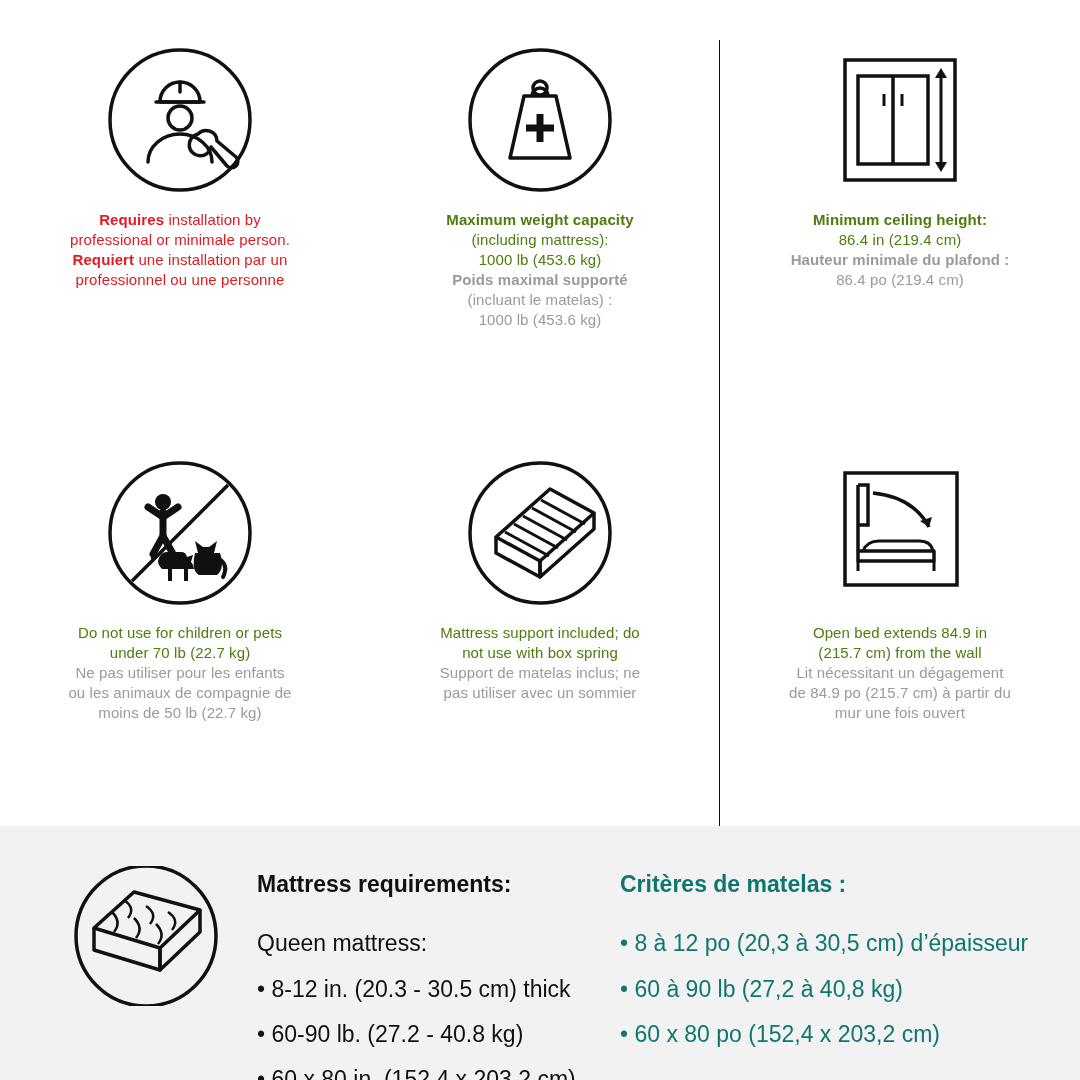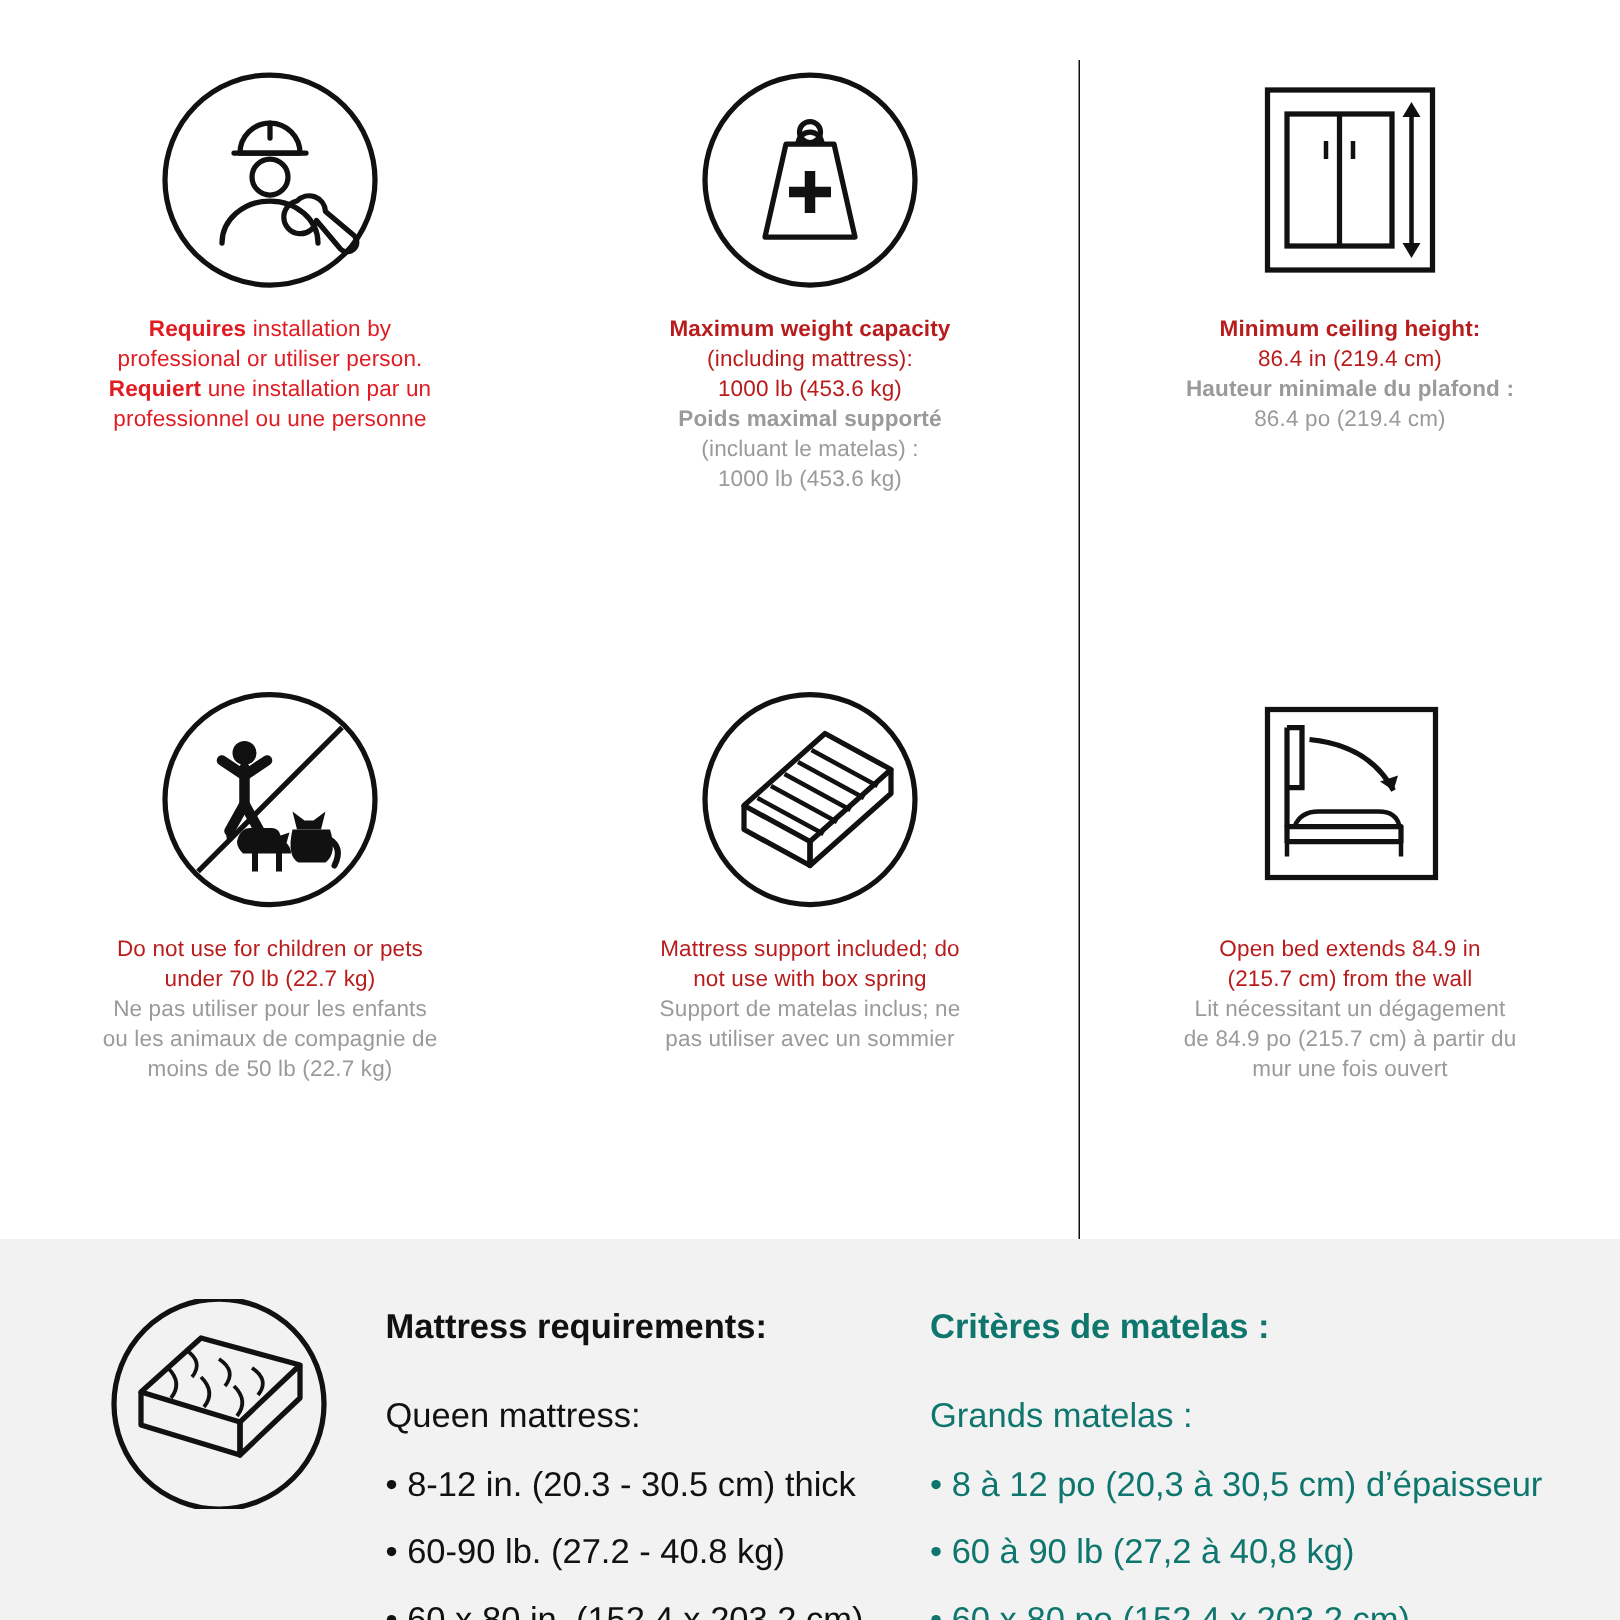--- a/index.html
+++ b/index.html
@@ -45,21 +45,21 @@
     align-items: center;
     justify-content: center;
   }
   .caption {
     text-align: center;
     line-height: 1.34;
     font-size: 15px;
     letter-spacing: 0.1px;
   }
   .caption .en {
-    color: #b91c1c;
+    color: #4d7c0f;
     font-weight: bold;
   }
   .caption .en.regular {
     font-weight: normal;
   }
   .caption .fr {
     color: #9a9a9a;
   }
   .caption .fr.bold {
     font-weight: bold;
@@ -134,21 +134,21 @@
           <path d="M54 56 a20 20 0 0 1 40 0 z" fill="none" stroke="#111" stroke-width="3.5" stroke-linejoin="round"></path>
           <line x1="50" y1="56" x2="98" y2="56" stroke="#111" stroke-width="3.5" stroke-linecap="round"></line>
           <line x1="74" y1="36" x2="74" y2="46" stroke="#111" stroke-width="3.5" stroke-linecap="round"></line>
           <circle cx="74" cy="72" r="12" fill="none" stroke="#111" stroke-width="3.5"></circle>
           <path d="M42 116 a32 28 0 0 1 64 0" fill="none" stroke="#111" stroke-width="3.5" stroke-linecap="round"></path>
           <path d="M92 88 a11 11 0 1 0 13 13 l16 19 a6 6 0 0 0 9 -9 l-19 -16 a11 11 0 0 0 -19 -7 z" fill="none" stroke="#111" stroke-width="3.5" stroke-linejoin="round"></path>
         </svg>
       </div>
       <div class="caption">
         <span class="cap-line"><span class="red bold">Requires</span><span class="red"> installation by</span></span>
-        <span class="cap-line red">professional or utiliser person.</span>
+        <span class="cap-line red">professional or minimale person.</span>
         <span class="cap-line"><span class="red bold">Requiert</span><span class="red"> une installation par un</span></span>
         <span class="cap-line red">professionnel ou une personne</span>
       </div>
     </div>
 
     <div class="cell">
       <div class="icon-wrap">
         <svg width="148" height="148" viewBox="0 0 148 148">
           <circle cx="74" cy="74" r="70" fill="none" stroke="#111" stroke-width="3.5"></circle>
           <path d="M58 50 h32 l14 62 h-60 z" fill="none" stroke="#111" stroke-width="3.5" stroke-linejoin="round"></path>
@@ -285,21 +285,20 @@
       <div class="band-col en">
         <span class="band-title">Mattress requirements:</span>
         <span class="band-sub">Queen mattress:</span>
         <span class="band-li">• 8-12 in. (20.3 - 30.5 cm) thick</span>
         <span class="band-li">• 60-90 lb. (27.2 - 40.8 kg)</span>
         <span class="band-li">• 60 x 80 in. (152.4 x 203.2 cm)</span>
       </div>
 
       <div class="band-col fr">
         <span class="band-title">Critères de matelas :</span>
-        <span class="band-sub">Grands matelas :</span>
         <span class="band-li">• 8 à 12 po (20,3 à 30,5 cm) d’épaisseur</span>
         <span class="band-li">• 60 à 90 lb (27,2 à 40,8 kg)</span>
         <span class="band-li">• 60 x 80 po (152,4 x 203,2 cm)</span>
       </div>
     </div>
   </div>
 
 </div>
 
 </body></html>

